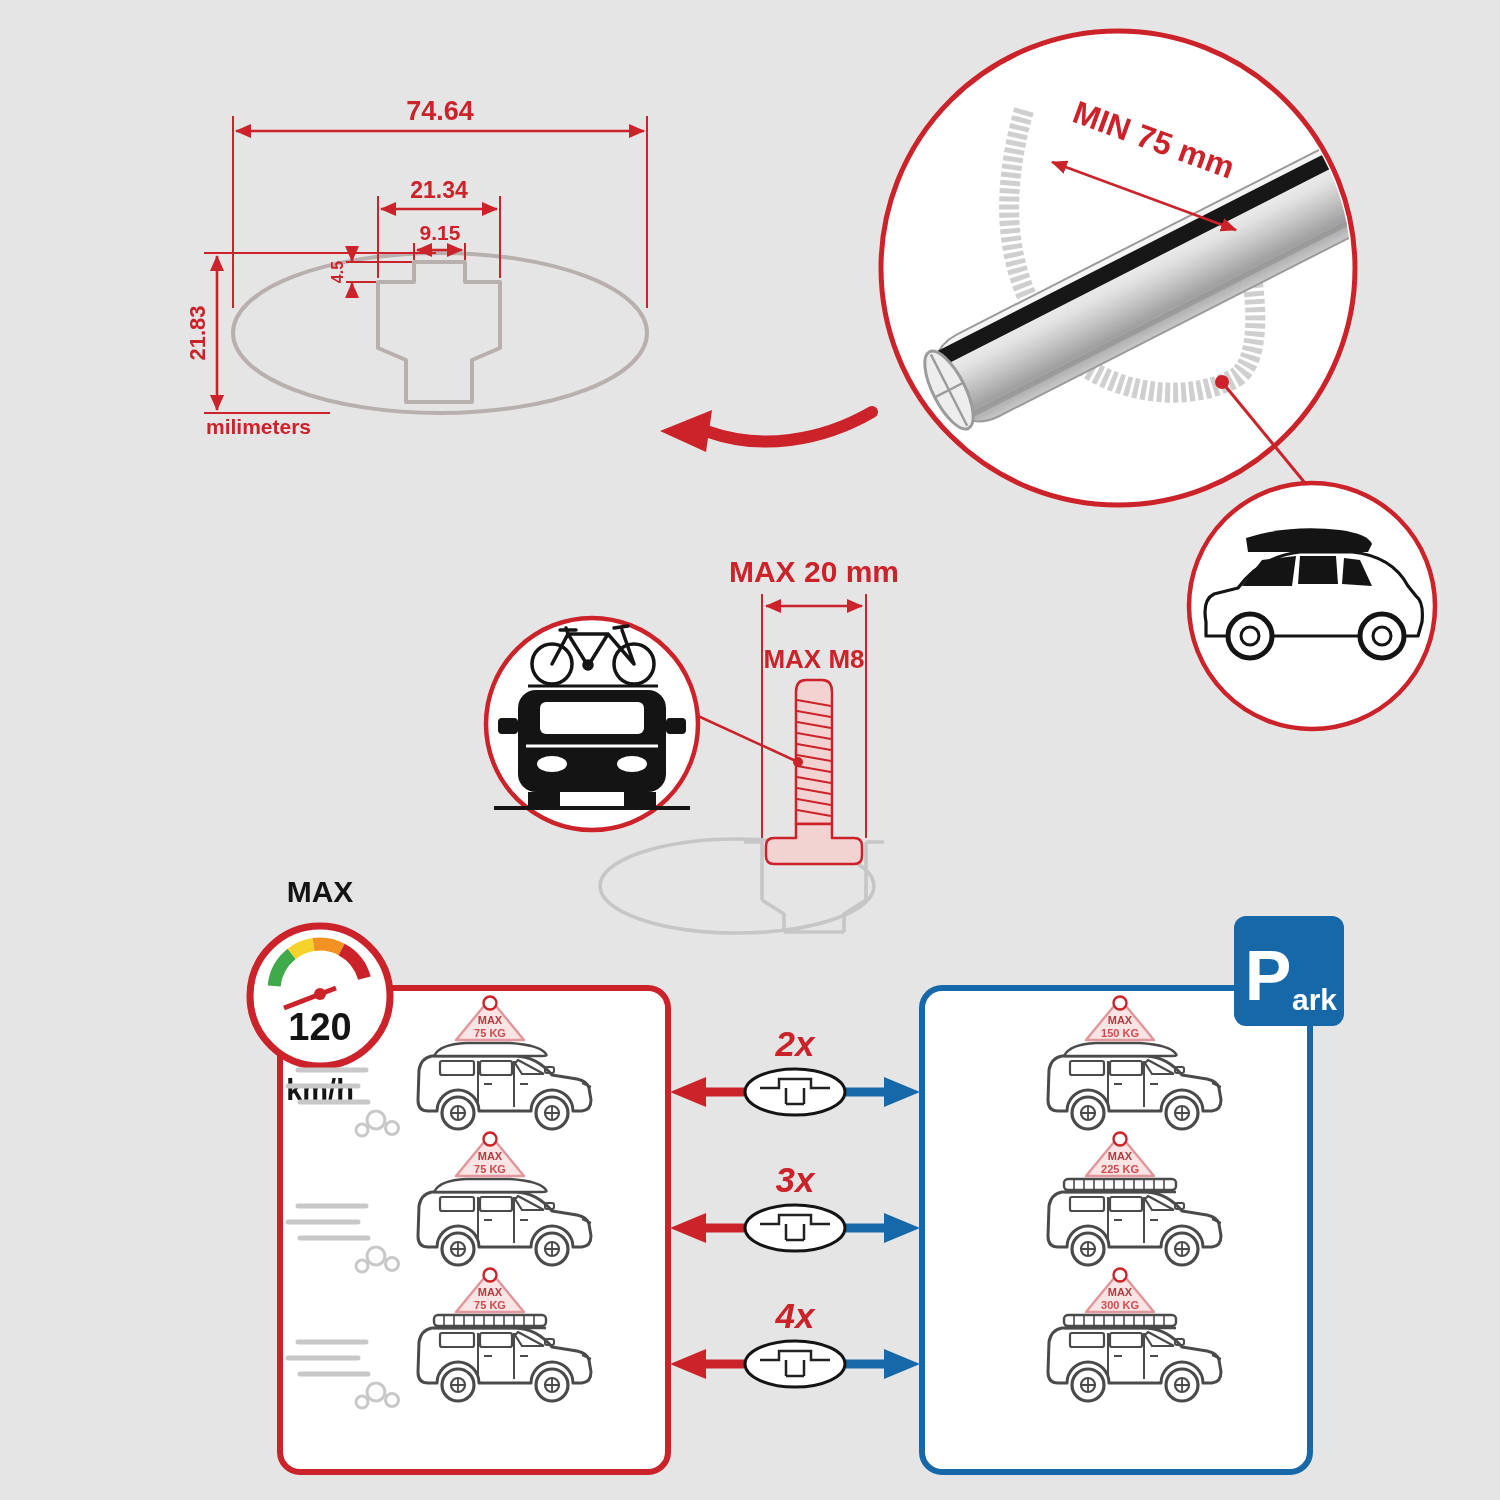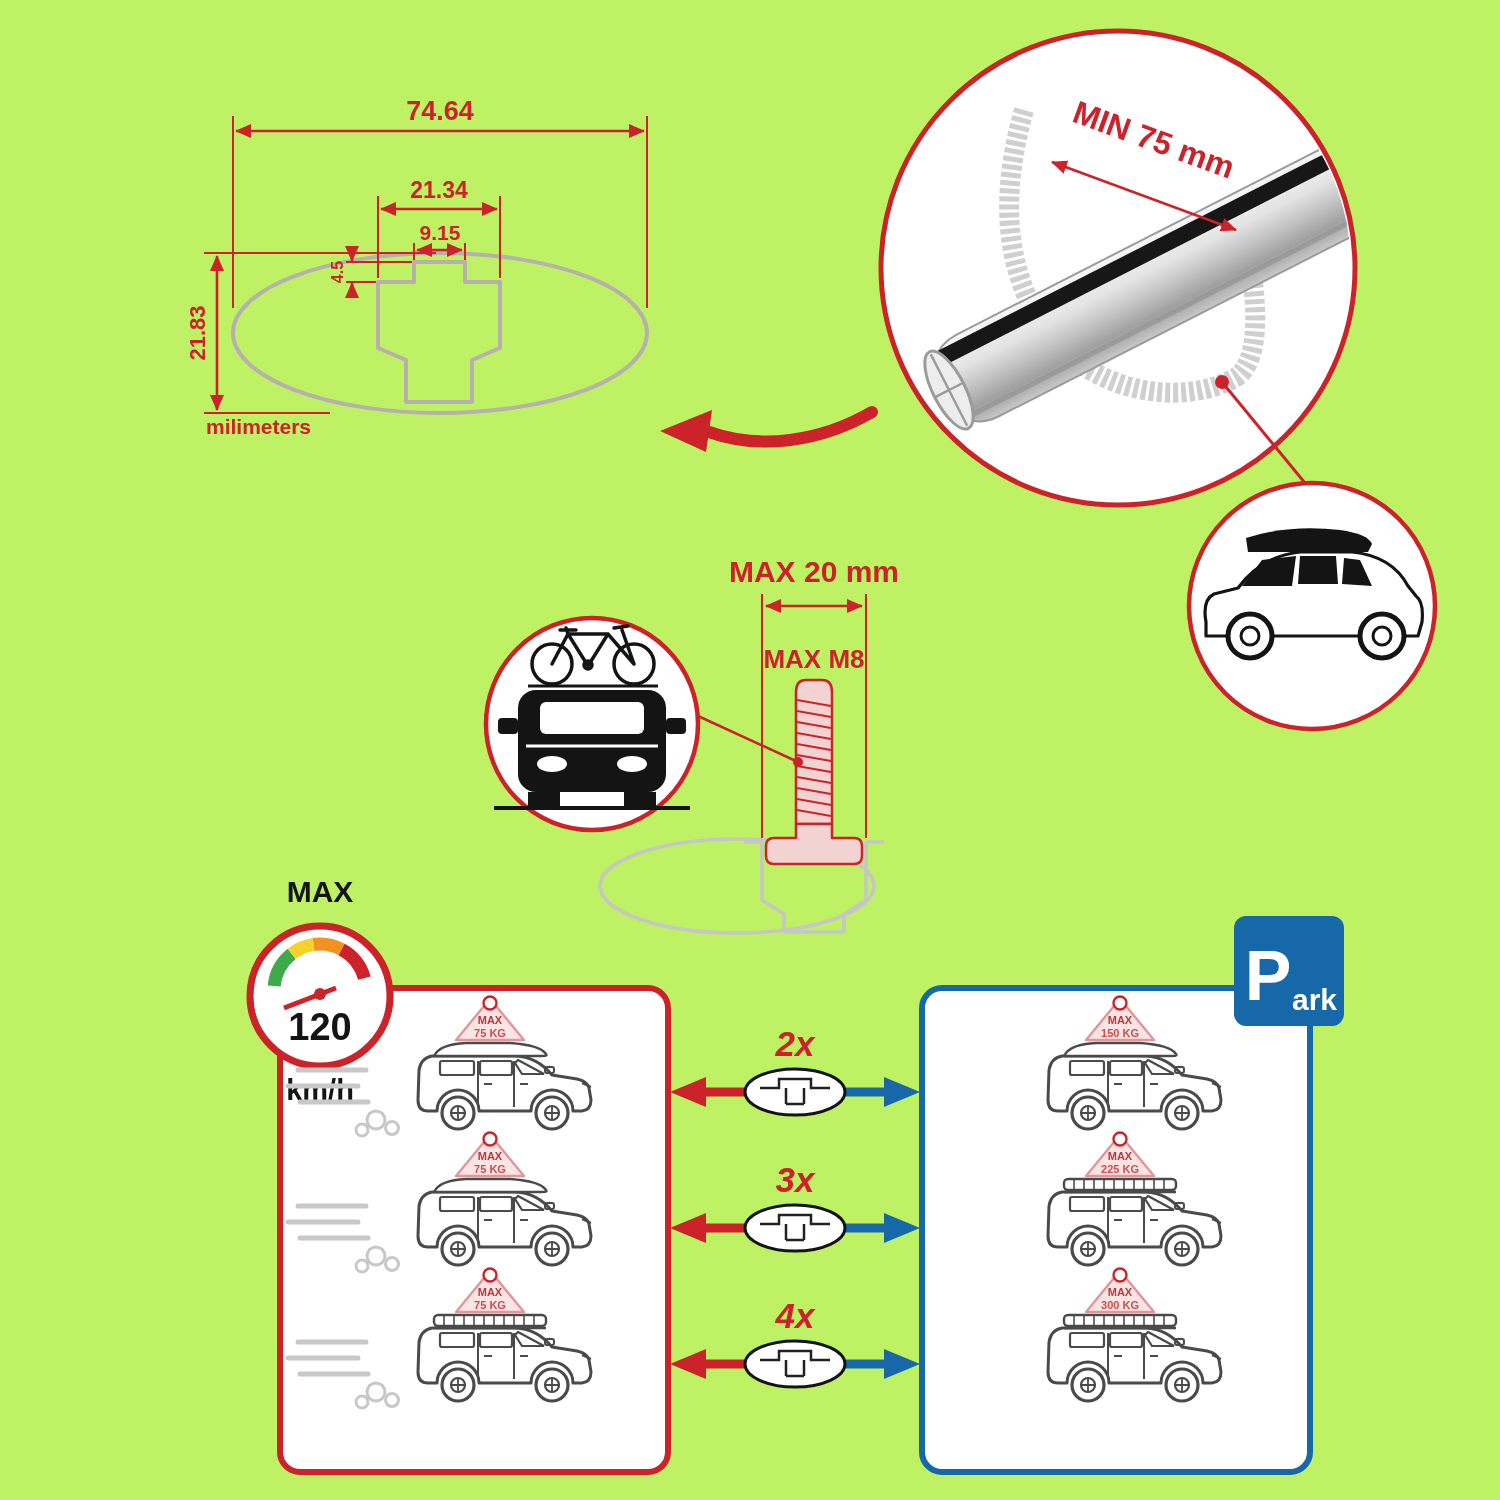--- a/index.html
+++ b/index.html
@@ -1,16 +1,16 @@
 <!DOCTYPE html>
 <html><head>
 <meta charset="utf-8">
 <style>
   html,body{margin:0;padding:0;background:#fff;}
-  .stage{position:relative;width:1500px;height:1500px;background:#bef264;overflow:hidden;}
+  .stage{position:relative;width:1500px;height:1500px;background:#e5e5e5;overflow:hidden;}
   svg{display:block;font-family:"Liberation Sans",sans-serif;}
   .dim{stroke:#cc2229;stroke-width:2.6;fill:none;}
   .ext{stroke:#cc2229;stroke-width:2;fill:none;}
   .t-red{fill:#cc2229;font-weight:700;text-anchor:middle;}
   .t-dark{fill:#141414;font-weight:700;text-anchor:middle;}
   .profile{stroke:#b8b0ae;stroke-width:4;fill:none;stroke-linejoin:round;}
   .profile2{stroke:#c6c6c6;stroke-width:3.6;fill:none;stroke-linejoin:round;}
   .carline{stroke:#4a4a4a;fill:none;}
   .flag{fill:#fbe4e4;stroke:#e0969b;stroke-width:2.4;stroke-linejoin:round;}
   .flag-max{fill:#b5393f;font-size:11px;font-weight:700;text-anchor:middle;}

